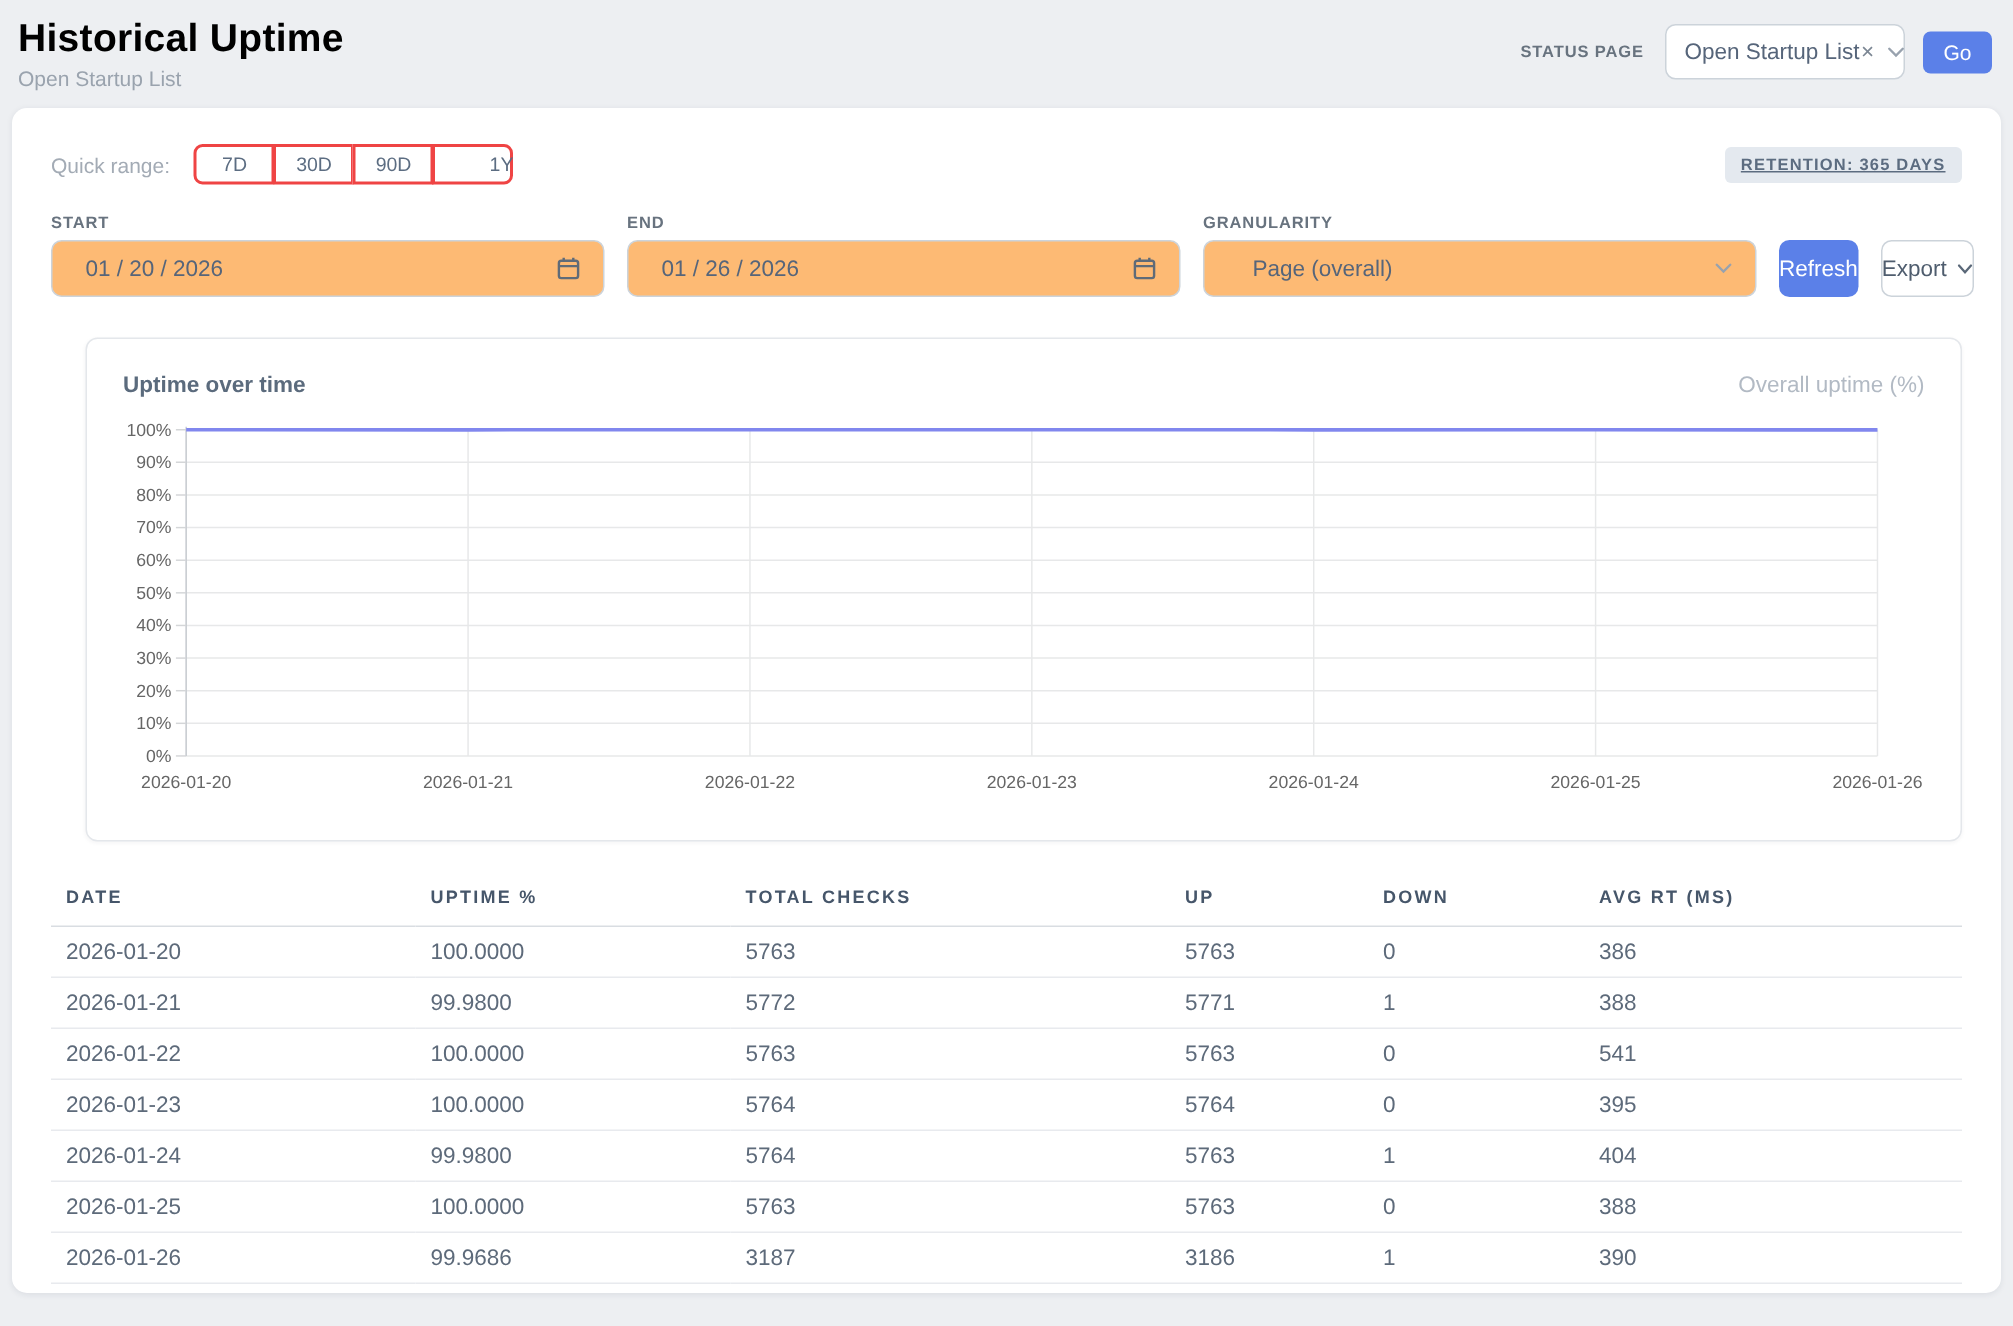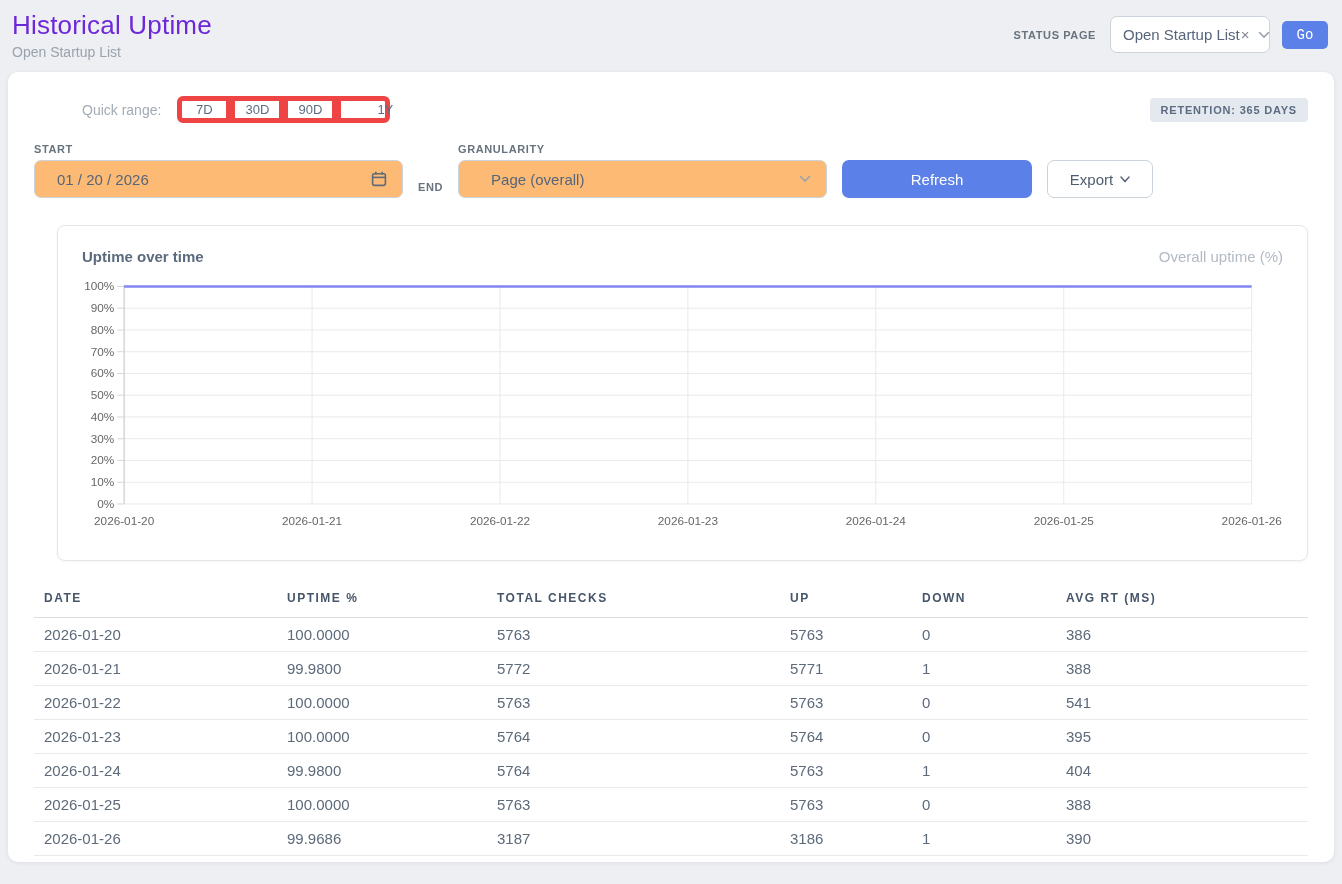--- a/index.html
+++ b/index.html
@@ -14,22 +14,22 @@
   .topbar {
     height: 72px;
     display: flex;
     justify-content: space-between;
     align-items: flex-start;
     padding: 0 14px 0 12px;
   }
   .title-block { padding-top: 10px; }
   .page-title {
     font-size: 26px;
-    font-weight: 400;
-    color: #6d28d9;
+    font-weight: 700;
+    color: #000000;
     letter-spacing: 0.2px;
   }
   .page-subtitle {
     font-size: 14px;
     color: #9aa3ae;
     margin-top: 3px;
   }
   .topbar-right {
     margin-top: 16px;
     display: flex;
@@ -58,62 +58,62 @@
   .sp-select .chev { margin-left: 8px; display: inline-flex; }
   .go-btn {
     margin-left: 12px;
     width: 46px;
     height: 28px;
     border: none;
     border-radius: 5px;
     background: #5b80e8;
     color: #fff;
     font-size: 14px;
-    font-family: Liberation Mono, monospace;
+    font-family: Liberation Sans, sans-serif;
     cursor: pointer;
   }
   
   .main-card {
     margin: 0 8px;
     height: 790px;
     background: #fff;
     border-radius: 10px;
     box-shadow: 0 1px 4px rgba(30,40,60,0.08);
     padding: 24px 26px;
   }
   
   .row-quick {
     display: flex;
     align-items: center;
-    margin-left: 48px;
   }
   .quick-label { font-size: 14px; color: #a3abb5; }
   .segmented { display: flex; margin-left: 16px; }
   .seg-btn {
     width: 54px;
     height: 27px;
     background: #fff;
-    border: 5px solid #ef4444;
+    border: 2px solid #ef4444;
     font-size: 13px;
     font-family: inherit;
     color: #5c6d82;
     cursor: pointer;
     margin-left: -1px;
   }
   .seg-btn:first-child { border-radius: 6px 0 0 6px; margin-left: 0; }
   .seg-btn:last-child { border-radius: 0 6px 6px 0; padding-left: 36px; }
   .retention-badge {
     margin-left: auto;
     background: #e4e9ef;
     color: #5c6c80;
     font-size: 11px;
     font-weight: 700;
     letter-spacing: 0.8px;
     border-radius: 4px;
     padding: 6px 11px;
+    text-decoration: underline;
   }
   
   .row-filters {
     display: flex;
     gap: 15px;
     margin-top: 20px;
     align-items: flex-end;
   }
   .field { display: flex; flex-direction: column; }
   .field-label {
@@ -252,20 +252,31 @@
               <rect x="1.6" y="2.8" width="12.8" height="11.6" rx="1.6" fill="none" stroke="#5f6b78" stroke-width="1.6"></rect>
               <line x1="1.6" y1="6.4" x2="14.4" y2="6.4" stroke="#5f6b78" stroke-width="1.6"></line>
               <line x1="4.8" y1="0.8" x2="4.8" y2="3.4" stroke="#5f6b78" stroke-width="1.6"></line>
               <line x1="11.2" y1="0.8" x2="11.2" y2="3.4" stroke="#5f6b78" stroke-width="1.6"></line>
             </svg>
         </span>
       </div>
     </div>
     <div class="field">
       <span class="field-label">END</span>
+      <div class="input-box">
+        <span class="value">01 / 26 / 2026</span>
+        <span style="display:inline-flex;">
+          <svg width="16" height="16" viewBox="0 0 16 16">
+              <rect x="1.6" y="2.8" width="12.8" height="11.6" rx="1.6" fill="none" stroke="#5f6b78" stroke-width="1.6"></rect>
+              <line x1="1.6" y1="6.4" x2="14.4" y2="6.4" stroke="#5f6b78" stroke-width="1.6"></line>
+              <line x1="4.8" y1="0.8" x2="4.8" y2="3.4" stroke="#5f6b78" stroke-width="1.6"></line>
+              <line x1="11.2" y1="0.8" x2="11.2" y2="3.4" stroke="#5f6b78" stroke-width="1.6"></line>
+            </svg>
+        </span>
+      </div>
     </div>
     <div class="field">
       <span class="field-label">GRANULARITY</span>
       <div class="input-box select-box">
         <span class="value">Page (overall)</span>
         <span style="display:inline-flex;">
           <svg width="12" height="8" viewBox="0 0 12 8">
               <path d="M1.5 1.5 L6 6 L10.5 1.5" stroke="#98a2ae" stroke-width="1.6" fill="none" stroke-linecap="round"></path>
             </svg>
         </span>

